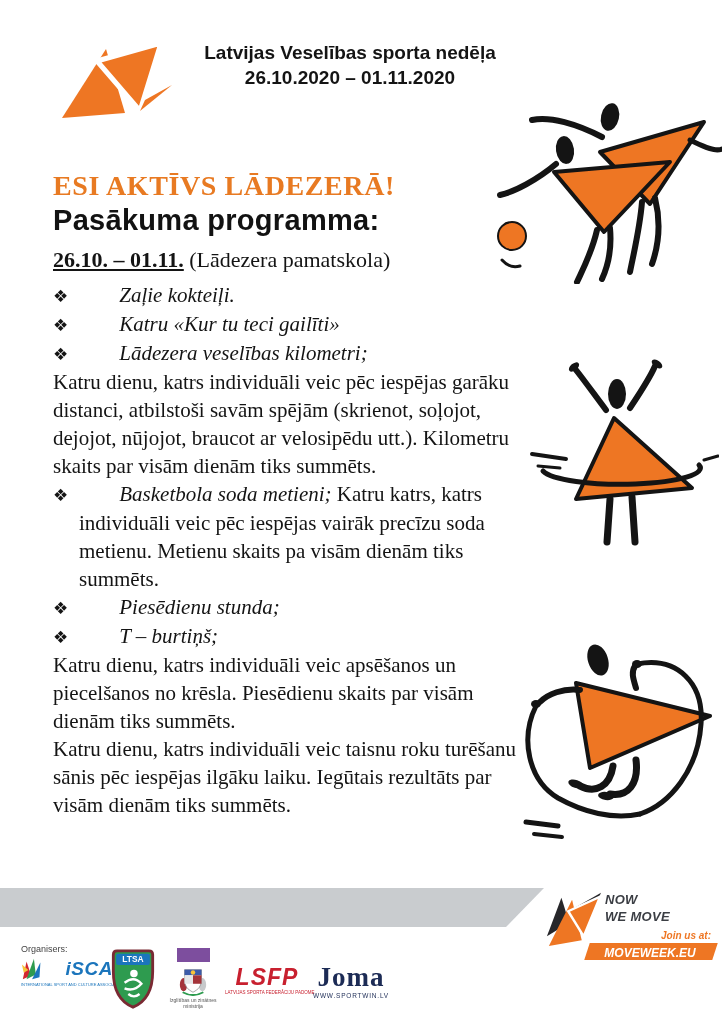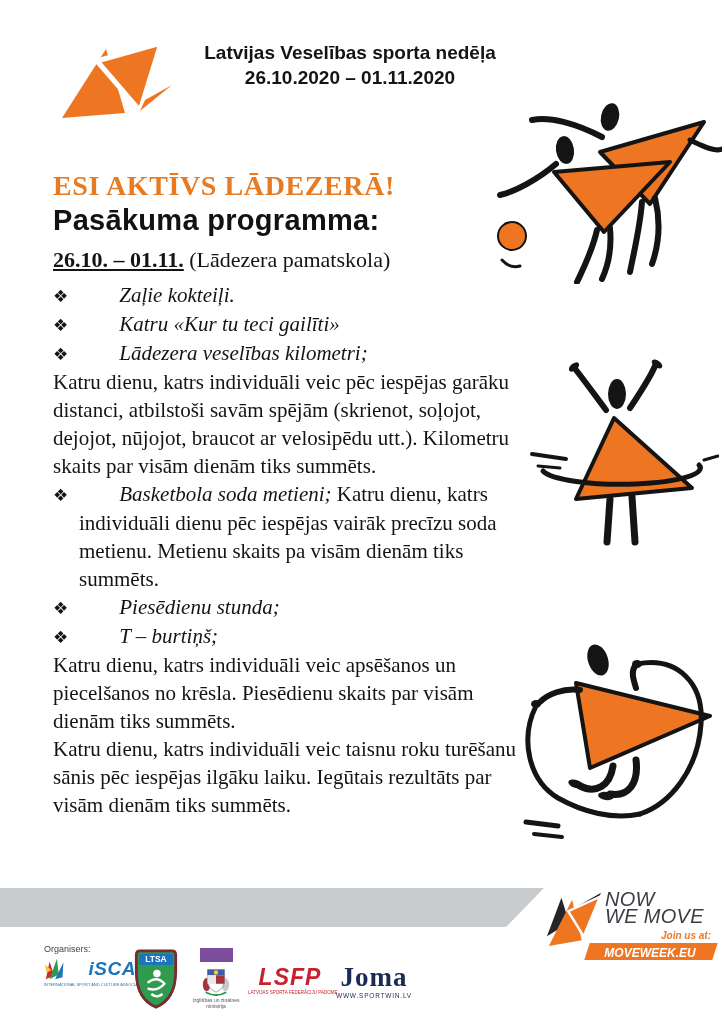--- a/index.html
+++ b/index.html
@@ -42,30 +42,30 @@
   #illus-rope    { left:518px; top:628px; width:200px; height:222px; }
   
   #gray-bar {
     position:absolute; left:0; top:888px; width:544px; height:39px;
     background:#C9CCCF;
     clip-path:polygon(0 0, 100% 0, calc(100% - 38px) 100%, 0 100%);
   }
   #nwm { position:absolute; left:545px; top:884px; width:172px; height:74px;
          font-family:"Liberation Sans", sans-serif; }
   #nwm-arrow { position:absolute; left:0; top:4px; width:58px; height:62px; }
-  #nwm-text { position:absolute; left:60px; top:7px; font-style:italic; font-weight:400;
-              font-size:20px; line-height:17px; color:#3B3E44; letter-spacing:0.3px; }
+  #nwm-text { position:absolute; left:60px; top:7px; font-style:italic; font-weight:700;
+              font-size:13px; line-height:17px; color:#3B3E44; letter-spacing:0.3px; }
   #nwm-join { position:absolute; right:6px; top:46px; font-style:italic; font-weight:bold;
               font-size:10px; color:#EE7623; }
   #nwm-site { position:absolute; left:42px; top:59px; width:128px; height:17px;
               background:#EE7623; transform:skewX(-18deg); text-align:center; }
   #nwm-site span { display:inline-block; transform:skewX(18deg); font-style:italic;
               font-weight:900; font-size:12px; line-height:17px; color:#ffffff; }
   
-  #organisers { position:absolute; left:44px; top:944px; width:430px; height:70px;
+  #organisers { position:absolute; left:21px; top:944px; width:430px; height:70px;
                 font-family:"Liberation Sans", sans-serif; }
   #org-label { position:absolute; left:0; top:0; font-size:9px; color:#444; }
   .org-logo { position:absolute; }
   #logo-isca { left:0; top:13px; width:92px; }
   #isca-row { display:flex; align-items:center;justify-content:space-between; }
   #isca-name { font-style:italic; font-weight:900; font-size:19px; color:#1B75BC;
                letter-spacing:0.5px; margin-left:2px; }
   #isca-tag { font-size:4px; color:#1B75BC; margin-top:1px; white-space:nowrap; }
   #logo-ltsa { left:90px; top:5px; width:44px; height:60px; }
   #logo-ministry { left:146px; top:4px; width:52px; text-align:center; }
@@ -158,21 +158,21 @@
     <div id="program-subheading">ESI AKTĪVS LĀDEZERĀ!</div>
     <div id="program-heading">Pasākuma programma:</div>
     <div id="date-line">
       <span class="range">26.10. – 01.11.</span><span> (Lādezera pamatskola)</span>
     </div>
     <div id="program-list">
         <div class="li bullet"><span class="bchar">❖</span><span class="btitle">Zaļie kokteiļi.</span></div>
         <div class="li bullet"><span class="bchar">❖</span><span class="btitle">Katru «Kur tu teci gailīti»</span></div>
         <div class="li bullet"><span class="bchar">❖</span><span class="btitle">Lādezera veselības kilometri;</span></div>
         <div class="li para">Katru dienu, katrs individuāli veic pēc iespējas garāku distanci, atbilstoši savām spējām (skrienot, soļojot, dejojot, nūjojot, braucot ar velosipēdu utt.). Kilometru skaits par visām dienām tiks summēts.</div>
-        <div class="li bullet"><span class="bchar">❖</span><span class="btitle">Basketbola soda metieni;</span><span class="btext"> Katru dienu, katrs individuāli dienu pēc iespējas vairāk precīzu soda metienu. Metienu skaits pa visām dienām tiks summēts.</span></div>
+        <div class="li bullet"><span class="bchar">❖</span><span class="btitle">Basketbola soda metieni;</span><span class="btext"> Katru katrs, katrs individuāli veic pēc iespējas vairāk precīzu soda metienu. Metienu skaits pa visām dienām tiks summēts.</span></div>
         <div class="li bullet"><span class="bchar">❖</span><span class="btitle">Piesēdienu stunda;</span></div>
         <div class="li bullet"><span class="bchar">❖</span><span class="btitle">T – burtiņš;</span></div>
         <div class="li para">Katru dienu, katrs individuāli veic apsēšanos un piecelšanos no krēsla. Piesēdienu skaits par visām dienām tiks summēts.</div>
         <div class="li para">Katru dienu, katrs individuāli veic taisnu roku turēšanu sānis pēc iespējas ilgāku laiku. Iegūtais rezultāts par visām dienām tiks summēts.</div>
       </div>
   </div>
 
   <div id="gray-bar"></div>
 
   <div id="nwm">

